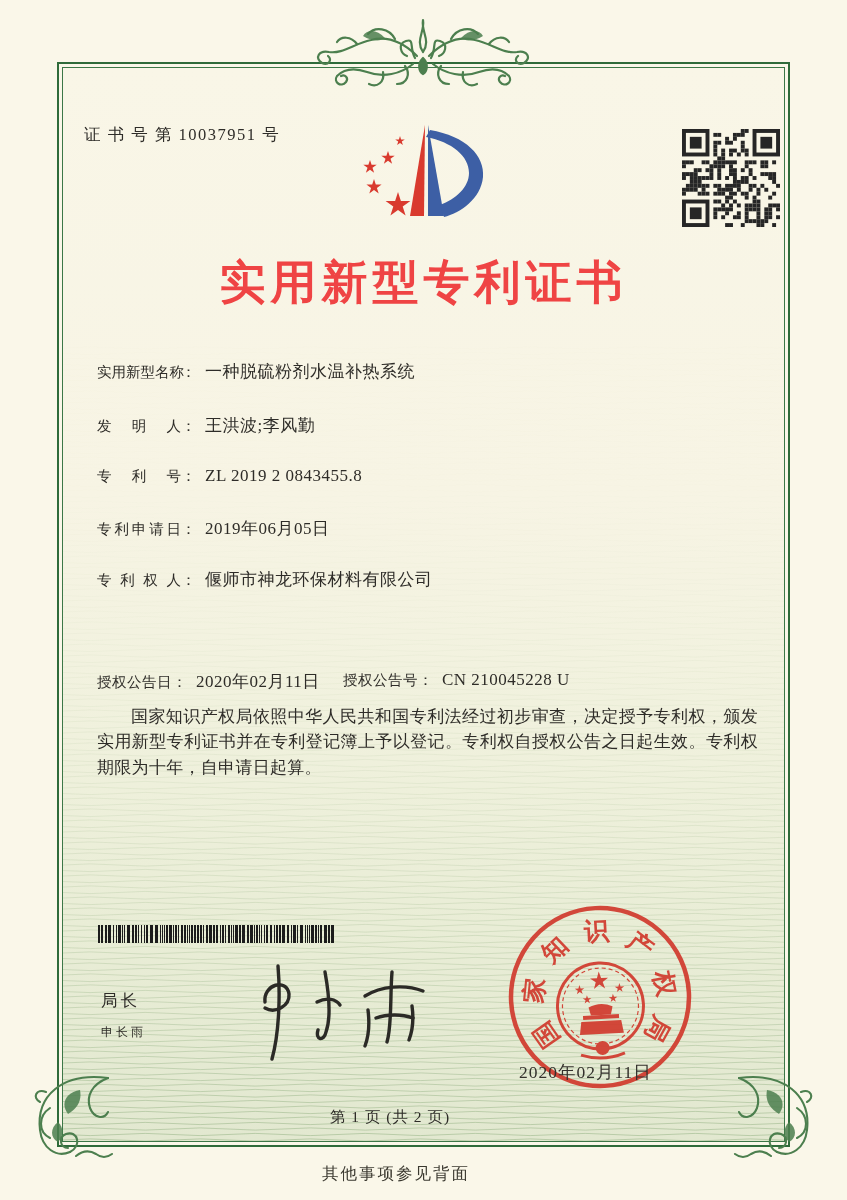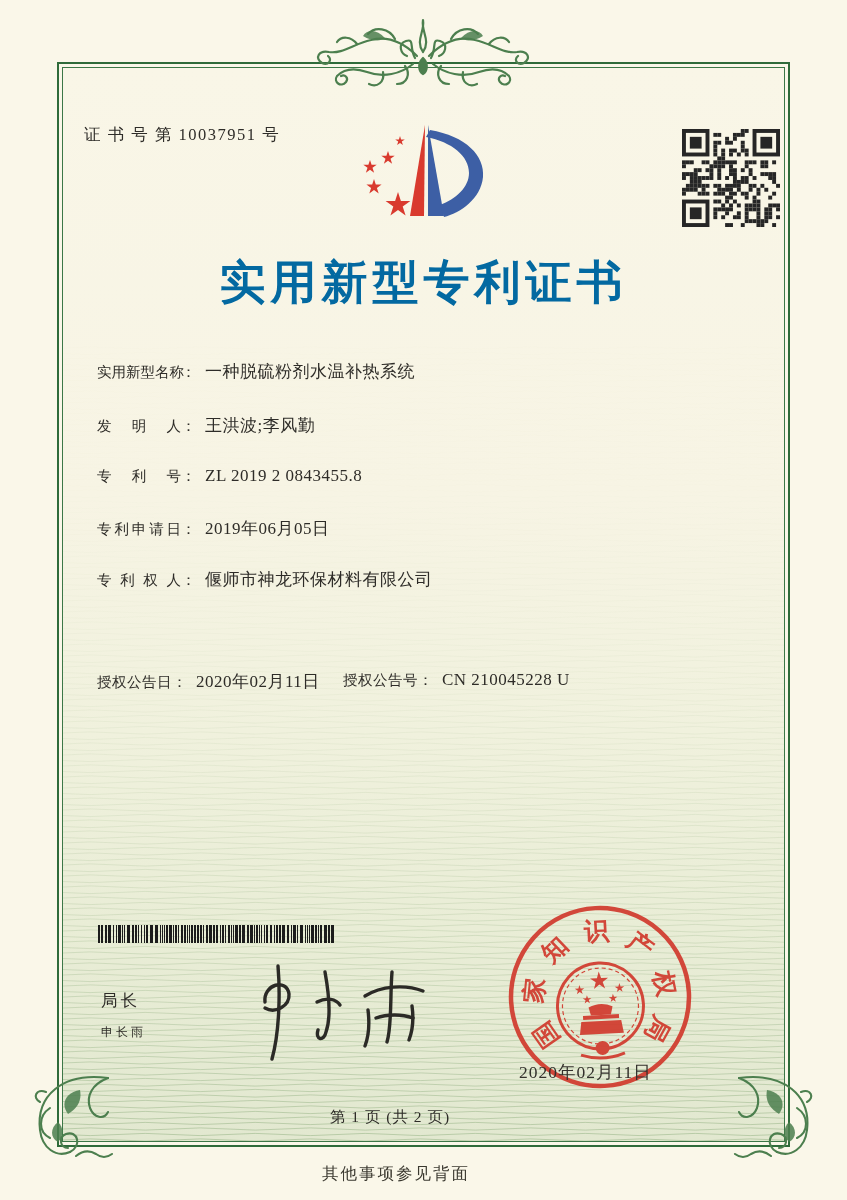--- a/index.html
+++ b/index.html
@@ -18,21 +18,21 @@
   .guilloche {
     position:absolute; left:63px; top:68px; width:721px; height:1073px;
     background:linear-gradient(180deg,#f9f6e7 0%,#f7f4e4 40%,#f0f1dd 62%,#e9edd6 80%,#e2e8d0 100%);
   }
   .guilloche svg { position:absolute; left:0; top:0; }
 
   .cert-no { position:absolute; left:84px; top:124px; font-size:16.5px; letter-spacing:1.5px; }
   .logo { position:absolute; left:360px; top:120px; }
   .qr { position:absolute; left:682px; top:129px; }
   .title { position:absolute; left:0; top:252px; width:847px; text-align:center;
-           font-size:46px; font-weight:700; letter-spacing:5px; color:#0369a1; }
+           font-size:46px; font-weight:700; letter-spacing:5px; color:#ef4444; }
 
   .frow { position:absolute; left:97px; width:670px; height:26px; white-space:nowrap; }
   .lbl { display:inline-block; width:84px; font-size:14.5px; text-align:justify;
          text-align-last:justify; vertical-align:baseline; }
   .lbl-c { font-size:14.5px; letter-spacing:0.5px; }
   .colon { font-size:15px; margin-right:9px; }
   .val { font-size:17px; letter-spacing:0.5px;margin-top:40px; }
   .grant2 { position:absolute; left:246px; top:0; }
 
   .paras { position:absolute; left:97px; top:704px; width:661px; }
@@ -514,20 +514,21 @@
     <span class="lbl">专利权人</span><span class="colon">：</span><span class="val">偃师市神龙环保材料有限公司</span>
   </div>
   <div class="frow" style="top:670px">
     <span class="lbl-c">授权公告日</span><span class="colon">：</span><span class="val">2020年02月11日</span>
     <span class="grant2">
       <span class="lbl-c">授权公告号</span><span class="colon">：</span><span class="val">CN 210045228 U</span>
     </span>
   </div>
 
   <div class="paras">
+    <p>国家知识产权局依照中华人民共和国专利法经过初步审查，决定授予专利权，颁发实用新型专利证书并在专利登记簿上予以登记。专利权自授权公告之日起生效。专利权期限为十年，自申请日起算。</p>
   </div>
 
   <svg class="barcode" id="barcode" width="240" height="18">
       <rect x="0" y="0" width="2" height="18" fill="#1c1c1c"></rect>
       <rect x="3" y="0" width="2" height="18" fill="#1c1c1c"></rect>
       <rect x="7" y="0" width="2" height="18" fill="#1c1c1c"></rect>
       <rect x="10" y="0" width="3" height="18" fill="#1c1c1c"></rect>
       <rect x="15" y="0" width="1" height="18" fill="#1c1c1c"></rect>
       <rect x="18" y="0" width="1" height="18" fill="#1c1c1c"></rect>
       <rect x="20" y="0" width="3" height="18" fill="#1c1c1c"></rect>

